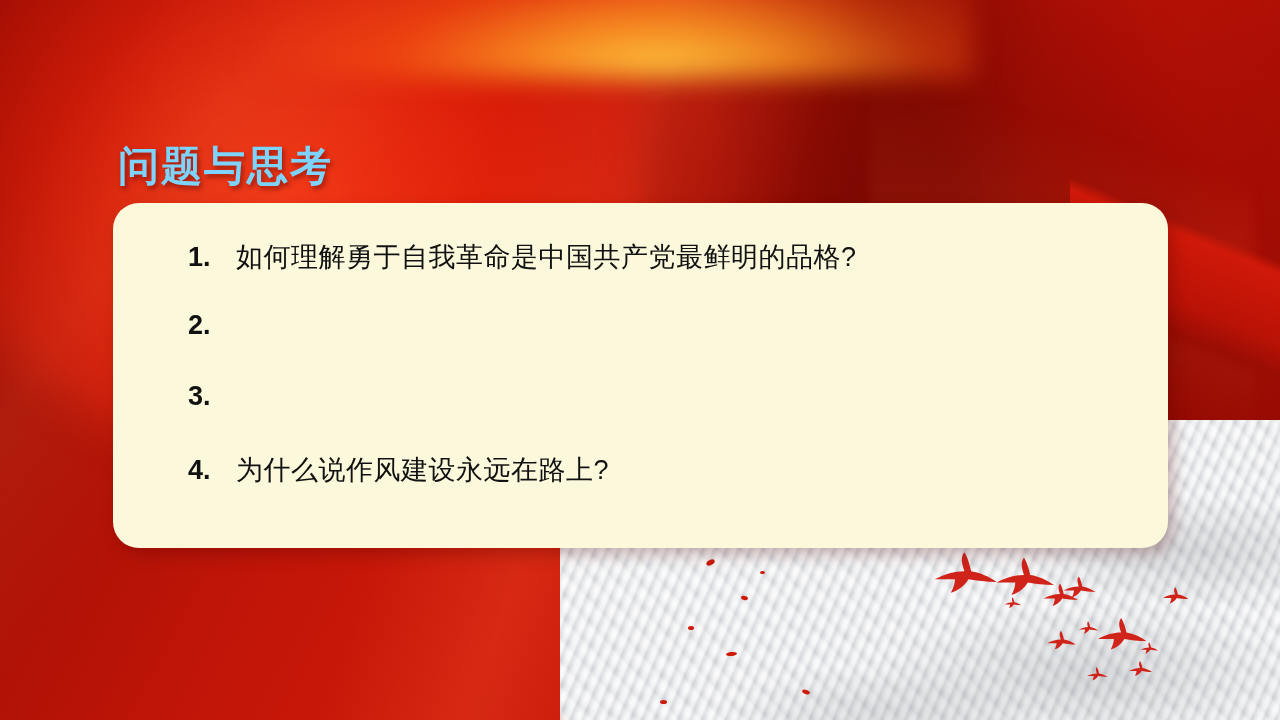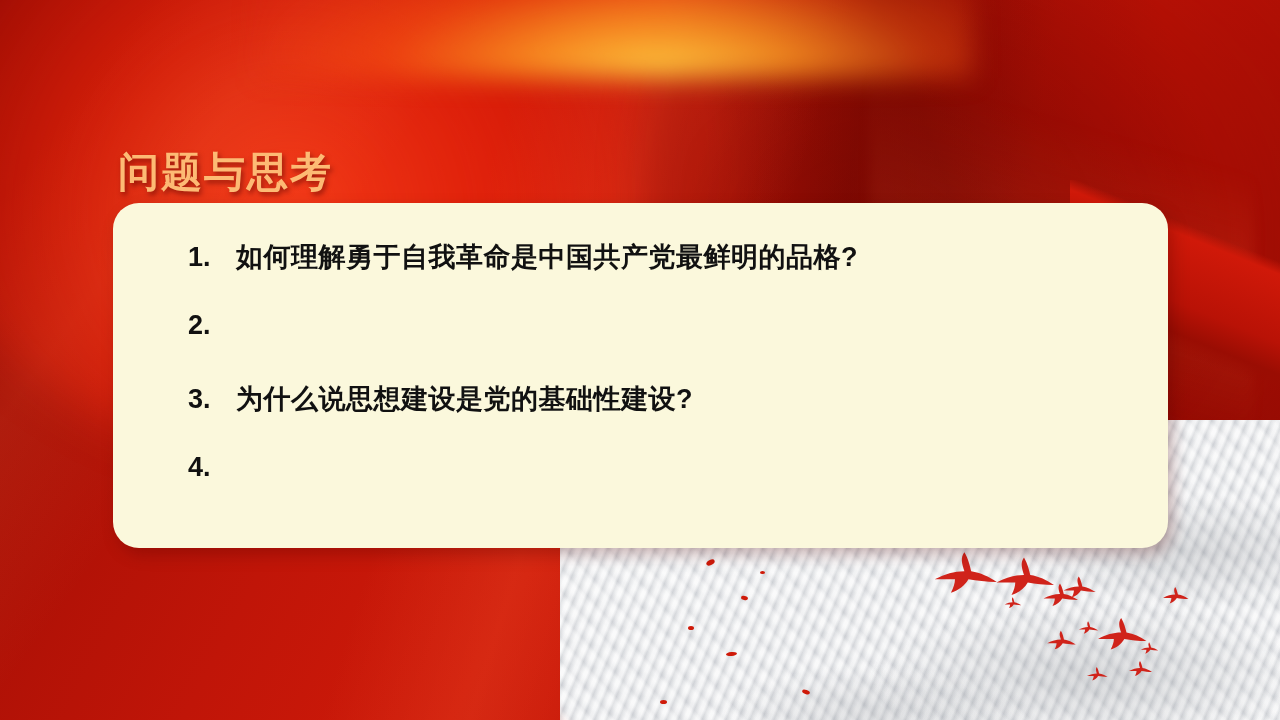--- a/index.html
+++ b/index.html
@@ -177,25 +177,25 @@
     pointer-events: none;
   }
 
   
   .doves { position: absolute; left: 0; top: 0; width: 1280px; height: 720px; }
 
   
   .title {
     position: absolute;
     left: 118px;
-    top: 145px;
+    top: 139px;
     font-size: 41px;
     font-weight: 700;
     letter-spacing: 2px;
-    color: #fdba74;
+    color: #7dd3fc;
     text-shadow: 2px 3px 5px rgba(86,4,0,0.55);
     white-space: nowrap;
   }
 
   
   .card {
     position: absolute;
     left: 113px;
     top: 203px;
     width: 1055px;
@@ -218,21 +218,21 @@
   }
   .q-num {
     font-size: 27px;
     font-weight: 700;
     color: #111111;
     width: 48px;
     flex: 0 0 48px;
   }
   .q-text {
     font-size: 27px;
-    font-weight: 700;
+    font-weight: 400;
     color: #111111;
     letter-spacing: 0.5px;
   }
 </style>
 </head>
 <body>
 
 <div id="slide">
 
   <div class="bg-layer bg-base"></div>
@@ -309,23 +309,23 @@
         <span class="q-num">1.</span>
         <span class="q-text">如何理解勇于自我革命是中国共产党最鲜明的品格?</span>
       </div>
 
       <div class="q-item">
         <span class="q-num">2.</span>
       </div>
 
       <div class="q-item">
         <span class="q-num">3.</span>
-        <span class="q-text">为什么说思想建设是党的基础性建设?</span>
       </div>
 
       <div class="q-item">
         <span class="q-num">4.</span>
+        <span class="q-text">为什么说作风建设永远在路上?</span>
       </div>
 
     </div>
   </div>
 
 </div>
 
 </body></html>

